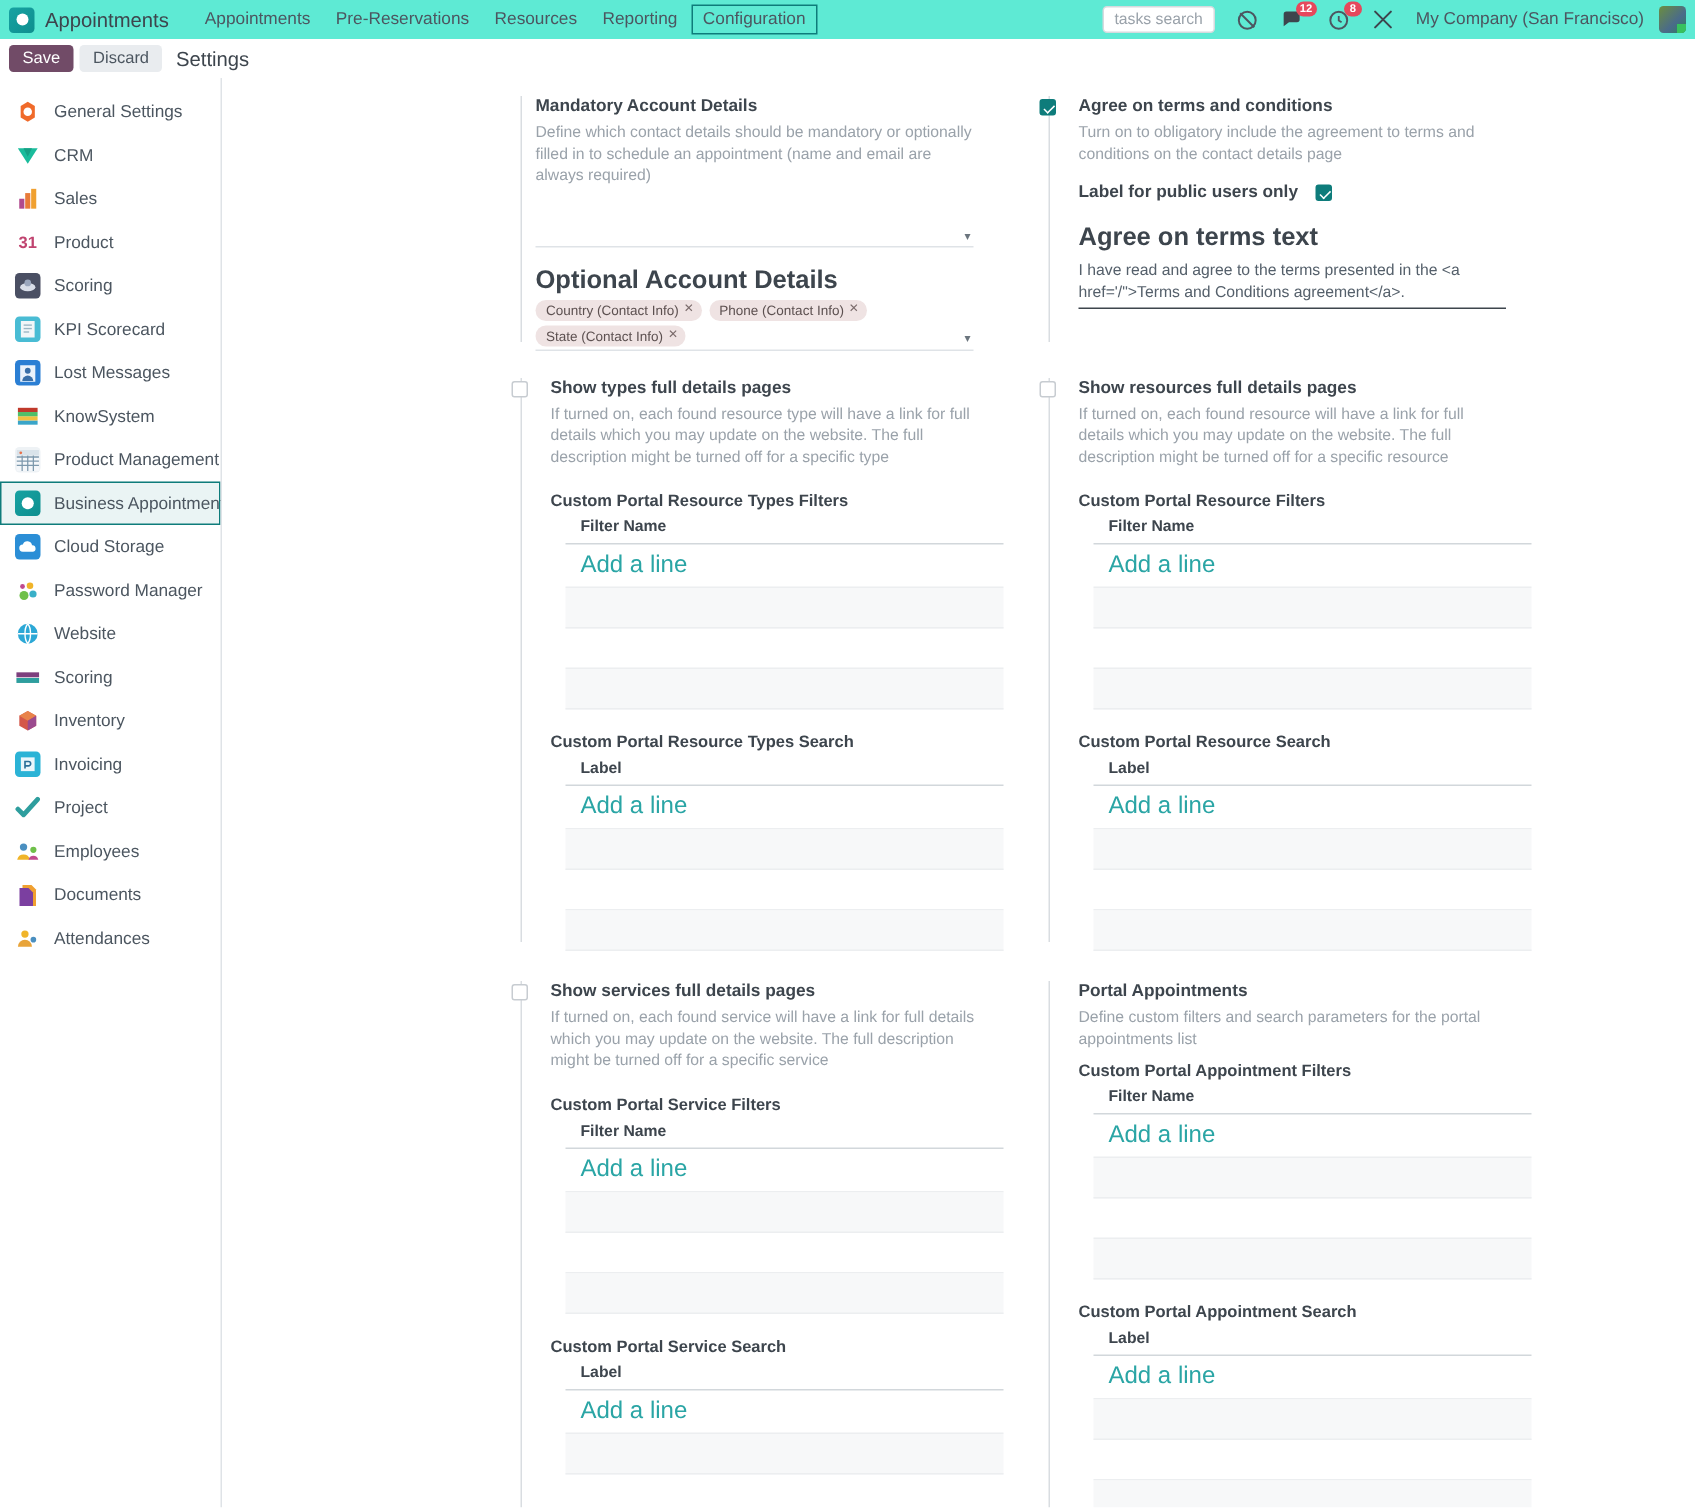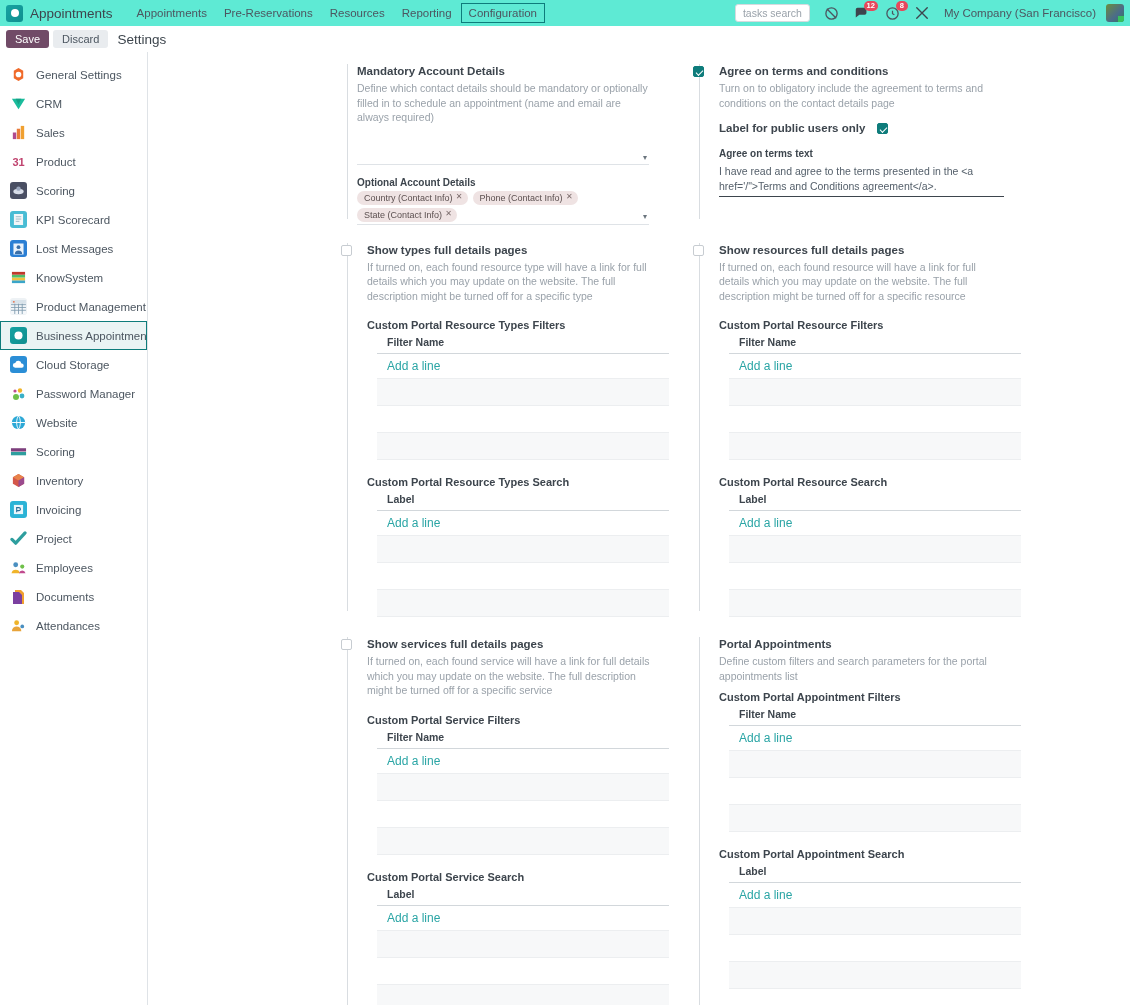--- a/index.html
+++ b/index.html
@@ -101,21 +101,21 @@
   .chk.on:after{
     content:"";position:absolute;left:2px;top:3px;width:6px;height:3px;
     border-left:1.6px solid #fff;border-bottom:1.6px solid #fff;transform:rotate(-45deg);
   }
   .s-title{font-size:11.5px;font-weight:bold;color:#3d454d;line-height:15px;}
   .s-desc{font-size:10.5px;color:#9aa2aa;line-height:14.5px;margin-top:2px;}
 
   .inline-row{display:flex;align-items:center;margin-top:11px;}
   .inline-row .s-title{margin-right:12px;}
 
-  .field-label{font-size:10px;font-weight:bold;color:#3d454d;margin-top:12px;}
+  .field-label{font-size:17px;font-weight:bold;color:#3d454d;margin-top:12px;}
   .text-field{
     font-size:10.5px;color:#55606b;line-height:14.5px;margin-top:5px;
     border-bottom:1.3px solid #3d454d;padding-bottom:3px;width:285px;
   }
 
   
   .m2m{
     border-bottom:1px solid #dfe3e7;min-height:18px;margin-top:22px;
     display:flex;align-items:flex-end;justify-content:flex-end;padding-bottom:2px;width:292px;
     cursor:pointer;
@@ -131,21 +131,21 @@
   .tags-caret{position:absolute;right:2px;bottom:3px;font-size:8px;color:#6b757e;}
 
   
   .o2m-label{font-size:11px;font-weight:bold;color:#3d454d;margin-top:16px;margin-bottom:2px;}
   .o2m{width:292px;margin-left:10px;}
   .o2m-head{
     font-size:10.5px;font-weight:bold;color:#3d454d;padding:3px 0 5px 10px;
     border-bottom:1px solid #d2d7db;
   }
   .o2m-add{
-    font-size:12px;color:#2aa5a5;padding:5px 0 5px 10px;cursor:pointer;
+    font-size:16px;color:#2aa5a5;padding:5px 0 5px 10px;cursor:pointer;
     border-bottom:1px solid #eceef0;
   }
   .o2m-row{height:27px;border-bottom:1px solid #eceef0;}
   .o2m-row.alt{background:#f7f8f9;}
 
   .scroll-pad{height:40px;}
 </style>
 </head>
 <body>
 

